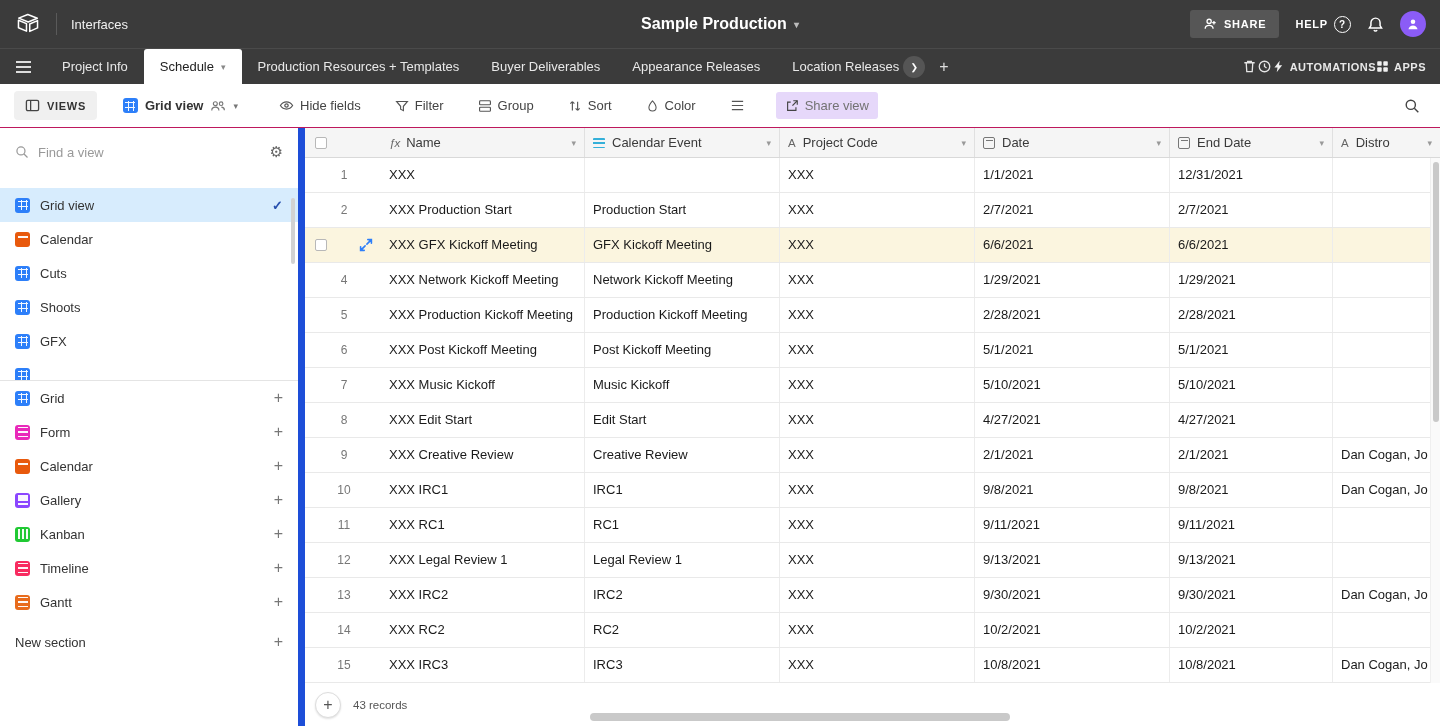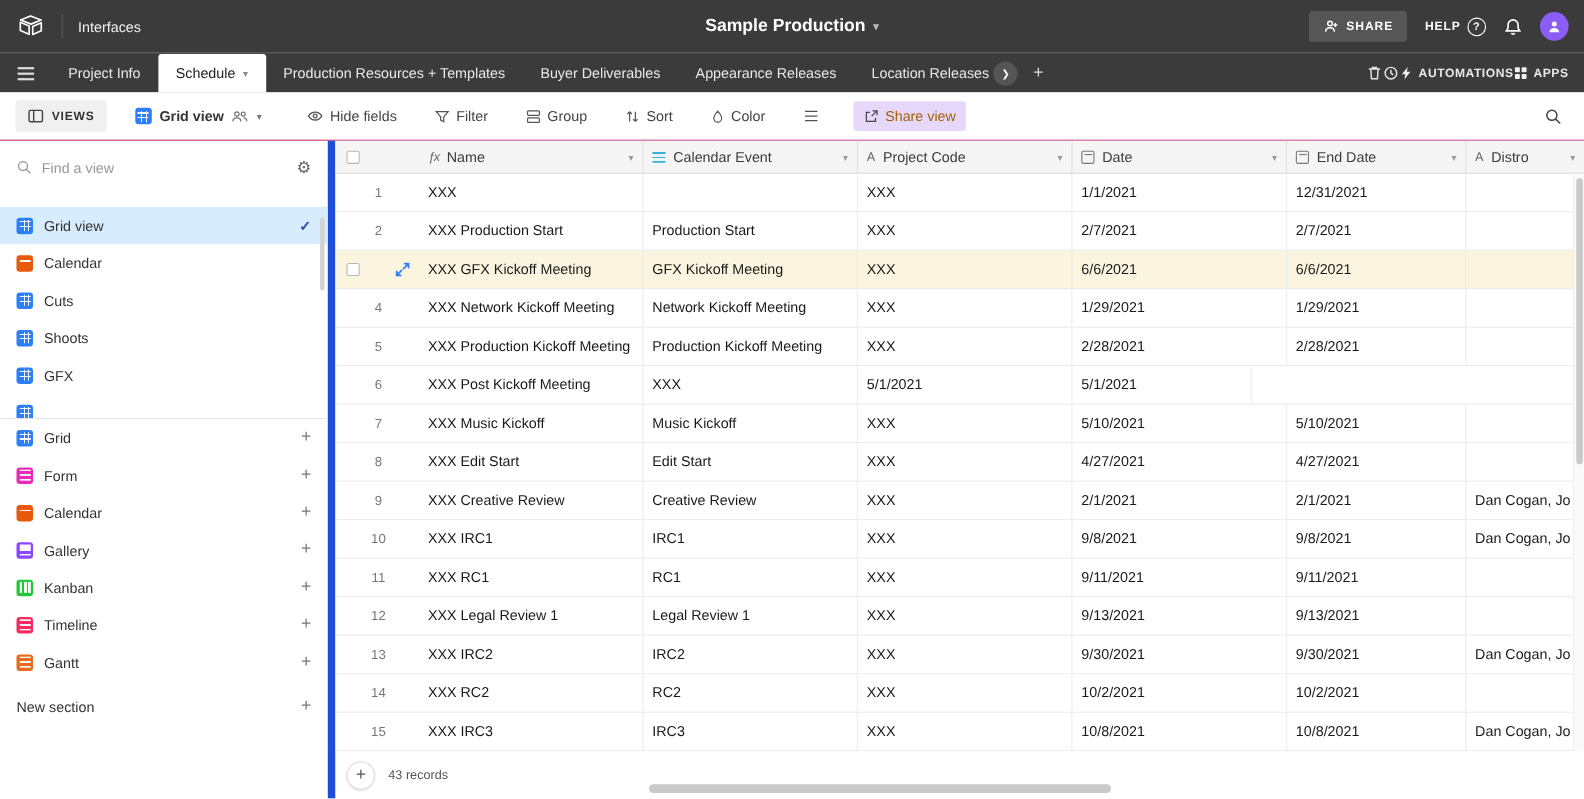--- a/index.html
+++ b/index.html
@@ -31,21 +31,21 @@
   .tabbar-right{margin-left:auto;display:flex;align-items:center;padding-right:14px}
   .tb-label{display:flex;align-items:center;gap:5px;font-size:11px;font-weight:700;letter-spacing:.5px;cursor:pointer}
 
   
   .toolbar{height:44px;background:#fff;display:flex;align-items:center;padding:0 14px;gap:10px;border-bottom:1px solid #be185d}
   .views-btn{display:flex;align-items:center;gap:7px;background:#f0f0f0;border-radius:4px;padding:7px 11px;font-size:11px;font-weight:700;letter-spacing:.7px;color:#333;cursor:pointer}
   .viewname{display:flex;align-items:center;gap:7px;font-size:13px;font-weight:700;color:#333;margin-left:16px;cursor:pointer}
   .viewname .caret{font-size:9px;color:#777;font-weight:400}
   .tool-group{display:flex;align-items:center;gap:16px;margin-left:22px}
   .tool-btn{display:flex;align-items:center;gap:6px;font-size:13px;color:#444;padding:6px 9px;border-radius:3px;cursor:pointer}
-  .tool-btn.shareview{background:#e6d8fa;color:#a16207;margin-left:6px}
+  .tool-btn.shareview{background:#e6d8fa;color:#737373;margin-left:6px}
   .toolbar .searchbtn{margin-left:auto;color:#444;cursor:pointer;display:flex;padding-right:6px}
   .ticon{display:inline-flex;color:inherit}
 
   
   .content{display:flex;height:598px}
 
   
   .sidebar{width:305px;flex:none;border-right:7px solid #1d4ed8;display:flex;flex-direction:column;background:#fff}
   .find{height:48px;display:flex;align-items:center;gap:9px;padding:0 15px;flex:none}
   .find input{border:none;outline:none;flex:1;font-size:13px;color:#333;background:transparent}
@@ -516,20 +516,21 @@
           <div class="td w-end">2/28/2021</div>
           <div class="td w-distro"></div>
         </div>
         <div class="row idx-5">
           <div class="td w-sel cellsel">
 
             <span class="rownum">6</span>
 
           </div>
           <div class="td w-name">XXX Post Kickoff Meeting</div>
+          <div class="td w-ev">Post Kickoff Meeting</div>
           <div class="td w-code">XXX</div>
           <div class="td w-date">5/1/2021</div>
           <div class="td w-end">5/1/2021</div>
           <div class="td w-distro"></div>
         </div>
         <div class="row idx-6">
           <div class="td w-sel cellsel">
 
             <span class="rownum">7</span>
 

